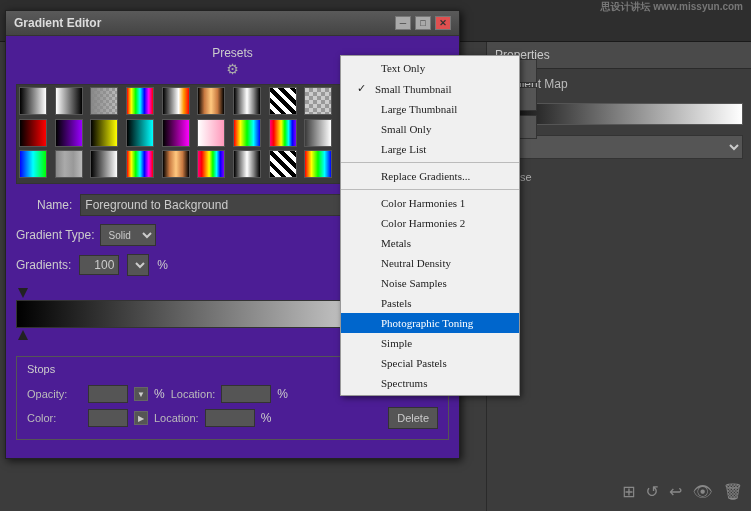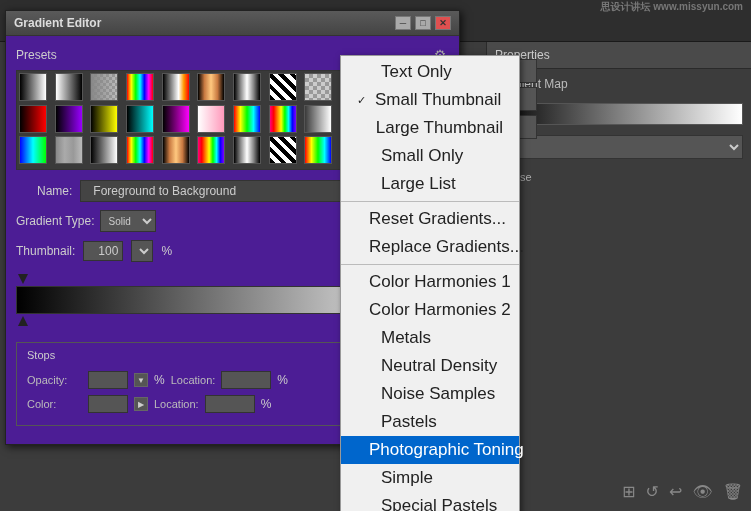--- a/index.html
+++ b/index.html
@@ -59,20 +59,21 @@
 
     .dialog-content {
       padding: 10px;
     }
 
     .presets-header {
       display: flex;
       align-items: center;
       justify-content: space-between;
       margin-bottom: 6px;
+      flex-direction: column;
     }
 
     .presets-label {
       color: #ccc;
       font-size: 12px;
     }
 
     .gear-btn {
       width: 18px;
       height: 18px;
@@ -140,21 +141,21 @@
       margin-bottom: 8px;
     }
 
     .name-row label { color: #ccc; white-space: nowrap; margin-left: 21px; }
 
     .name-input {
       flex: 1;
       background: #444;
       border: 1px solid #333;
       color: #ccc;
-      padding: 2px 12px;
+      padding: 2px 4px;
       height: 22px;
       font-size: 12px;
     }
 
     .gradient-type-row {
       display: flex;
       align-items: center;
       gap: 5px;
       margin-bottom: 8px;
     }
@@ -295,27 +296,28 @@
       width: 180px;
       background: #f0f0f0;
       border: 1px solid #999;
       box-shadow: 2px 2px 6px rgba(0,0,0,0.5);
       z-index: 100;
       padding: 2px 0;
     }
 
     .menu-item {
       padding: 4px 16px;
-      font-size: 17px;
+      font-size: 11px;
       color: #222;
       cursor: pointer;
       display: flex;
       align-items: center;
       gap: 6px;
       white-space: nowrap;
+      font-family: Liberation Serif, serif;
     }
     .menu-item.active { background: #0066cc; color: #fff; }
     .menu-item.checked::before { content: '✓'; font-size: 11px; width: 12px; display: inline-block; }
     .menu-item:not(.checked)::before { content: ''; width: 12px; display: inline-block; }
 
     .menu-separator {
       border-top: 1px solid #bbb;
       margin: 3px 0;
     }
 
@@ -497,21 +499,21 @@
 
     <div class="gradient-type-row">
       <label>Gradient Type:</label>
       <select class="select-box">
         <option>Solid</option>
         <option>Noise</option>
       </select>
     </div>
 
     <div class="smoothness-row">
-      <label>Thumbnail:</label>
+      <label>Gradients:</label>
       <input class="num-input" type="text" value="100" style="">
       <select class="select-box" style="width:22px;padding:0 2px;"><option>▼</option></select>
       <span class="pct-label">%</span>
     </div>
 
     <div class="gradient-bar-area">
       <div class="gradient-arrow-top"></div>
       <div class="gradient-bar"></div>
       <div class="gradient-arrow-bottom"></div>
     </div>
@@ -565,24 +567,20 @@
   </div>
   <div class="menu-item">
     <span></span>
     <span>Large List</span>
   </div>
 
   <div class="menu-separator"></div>
 
   <div class="menu-item">
     <span></span>
-    <span>Reset Gradients...</span>
-  </div>
-  <div class="menu-item">
-    <span></span>
     <span>Replace Gradients...</span>
   </div>
 
   <div class="menu-separator"></div>
 
   <div class="menu-item">
     <span></span>
     <span>Color Harmonies 1</span>
   </div>
   <div class="menu-item">

